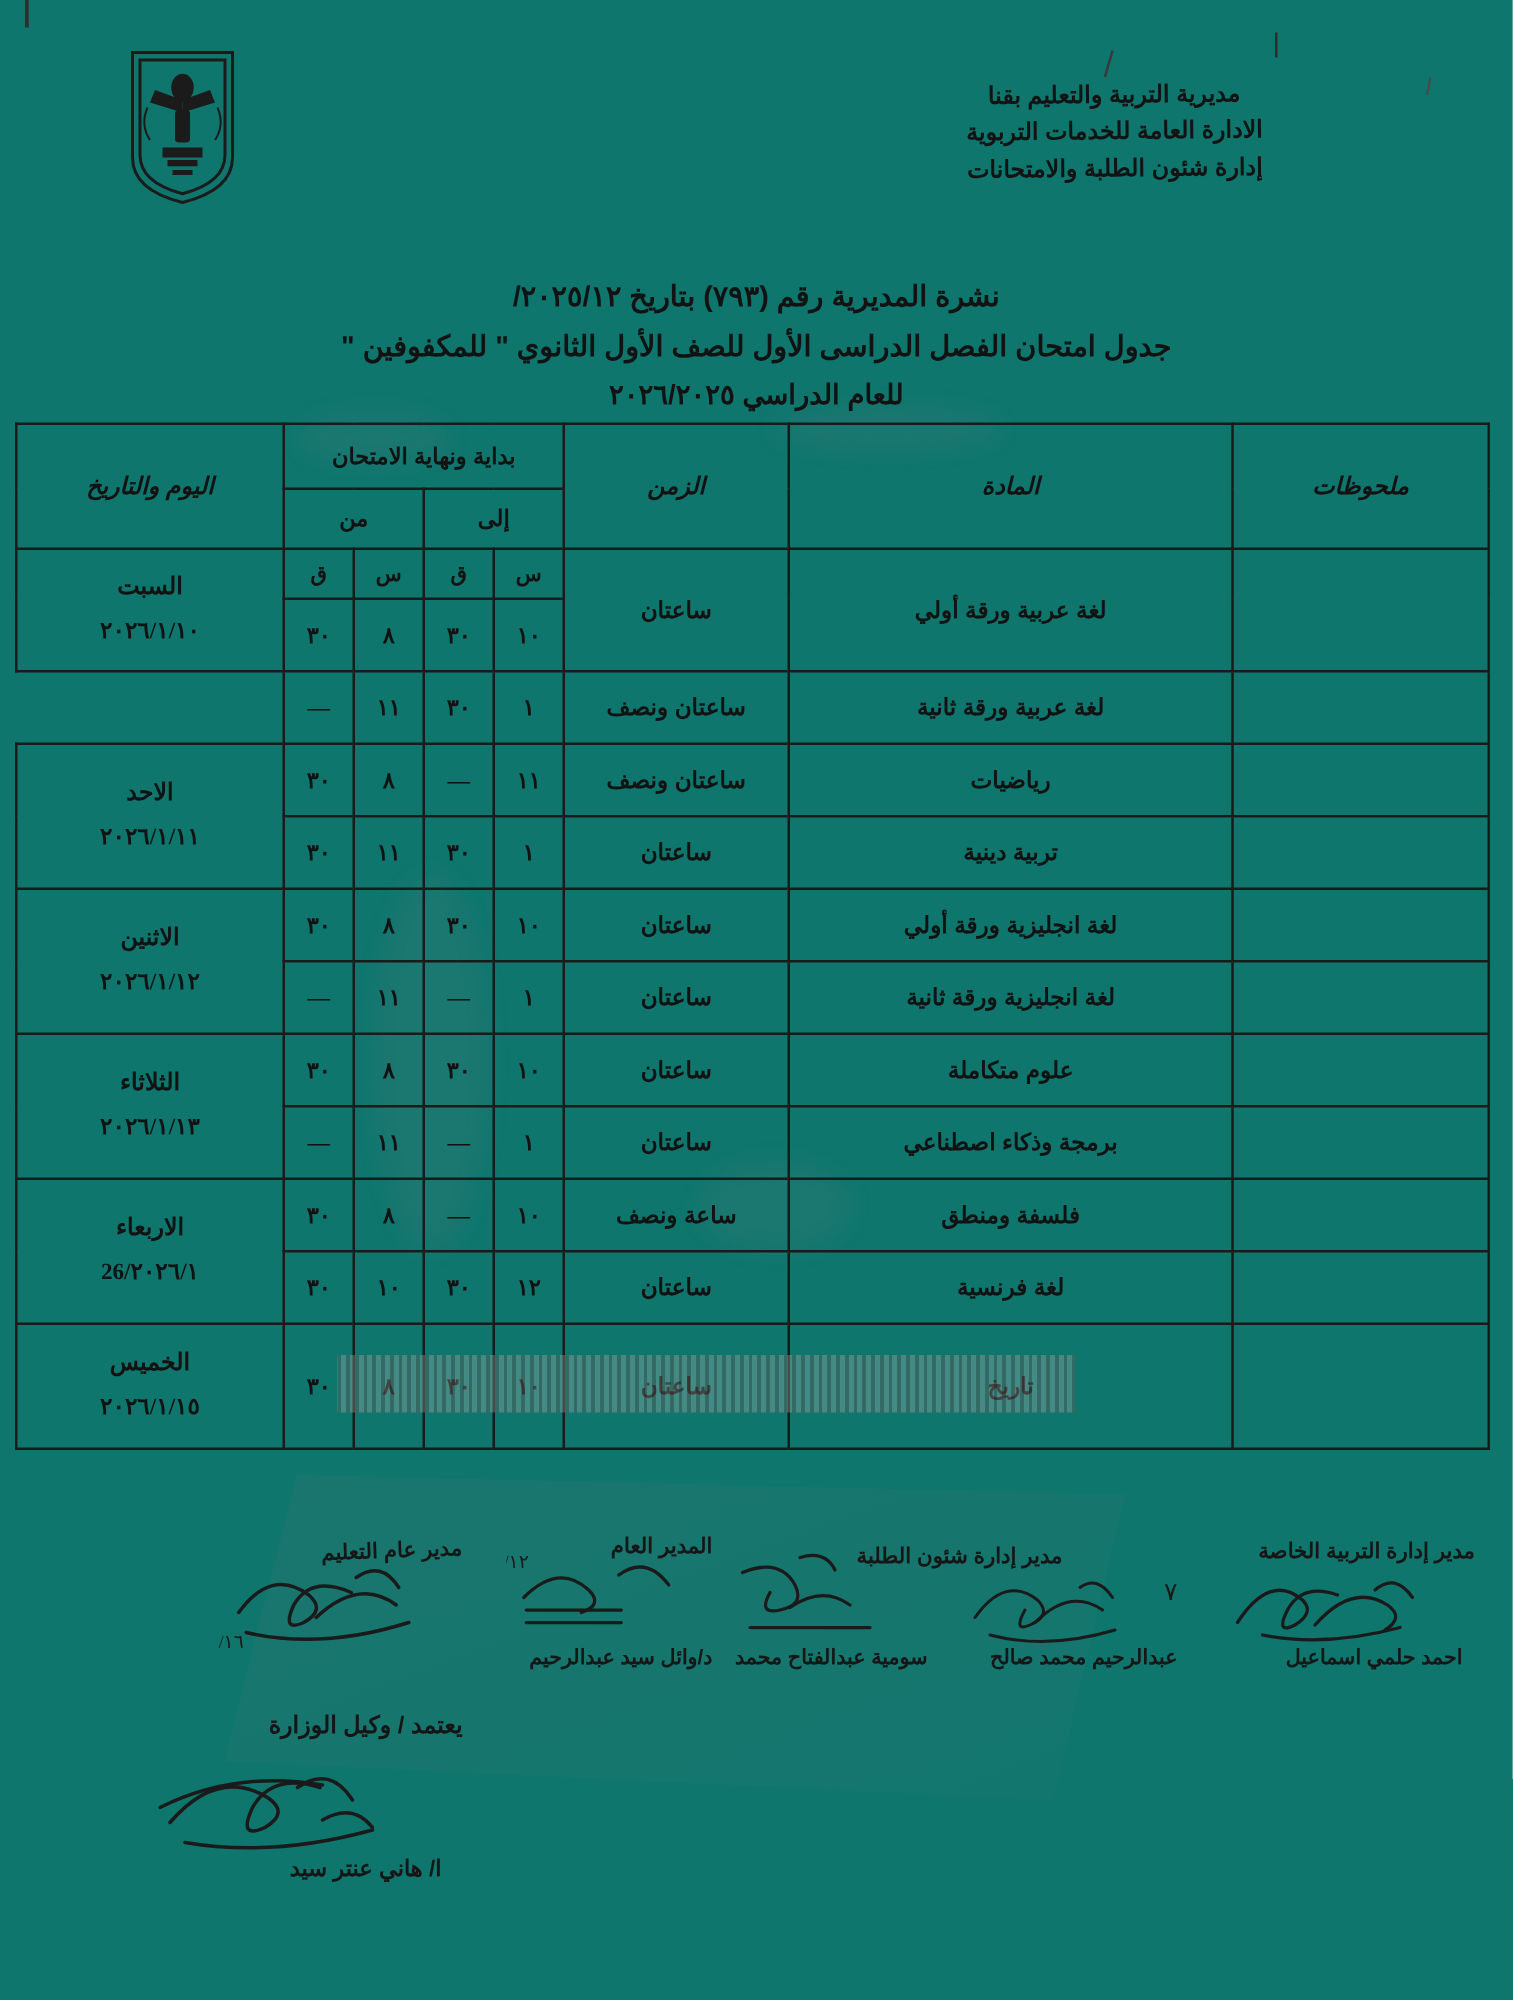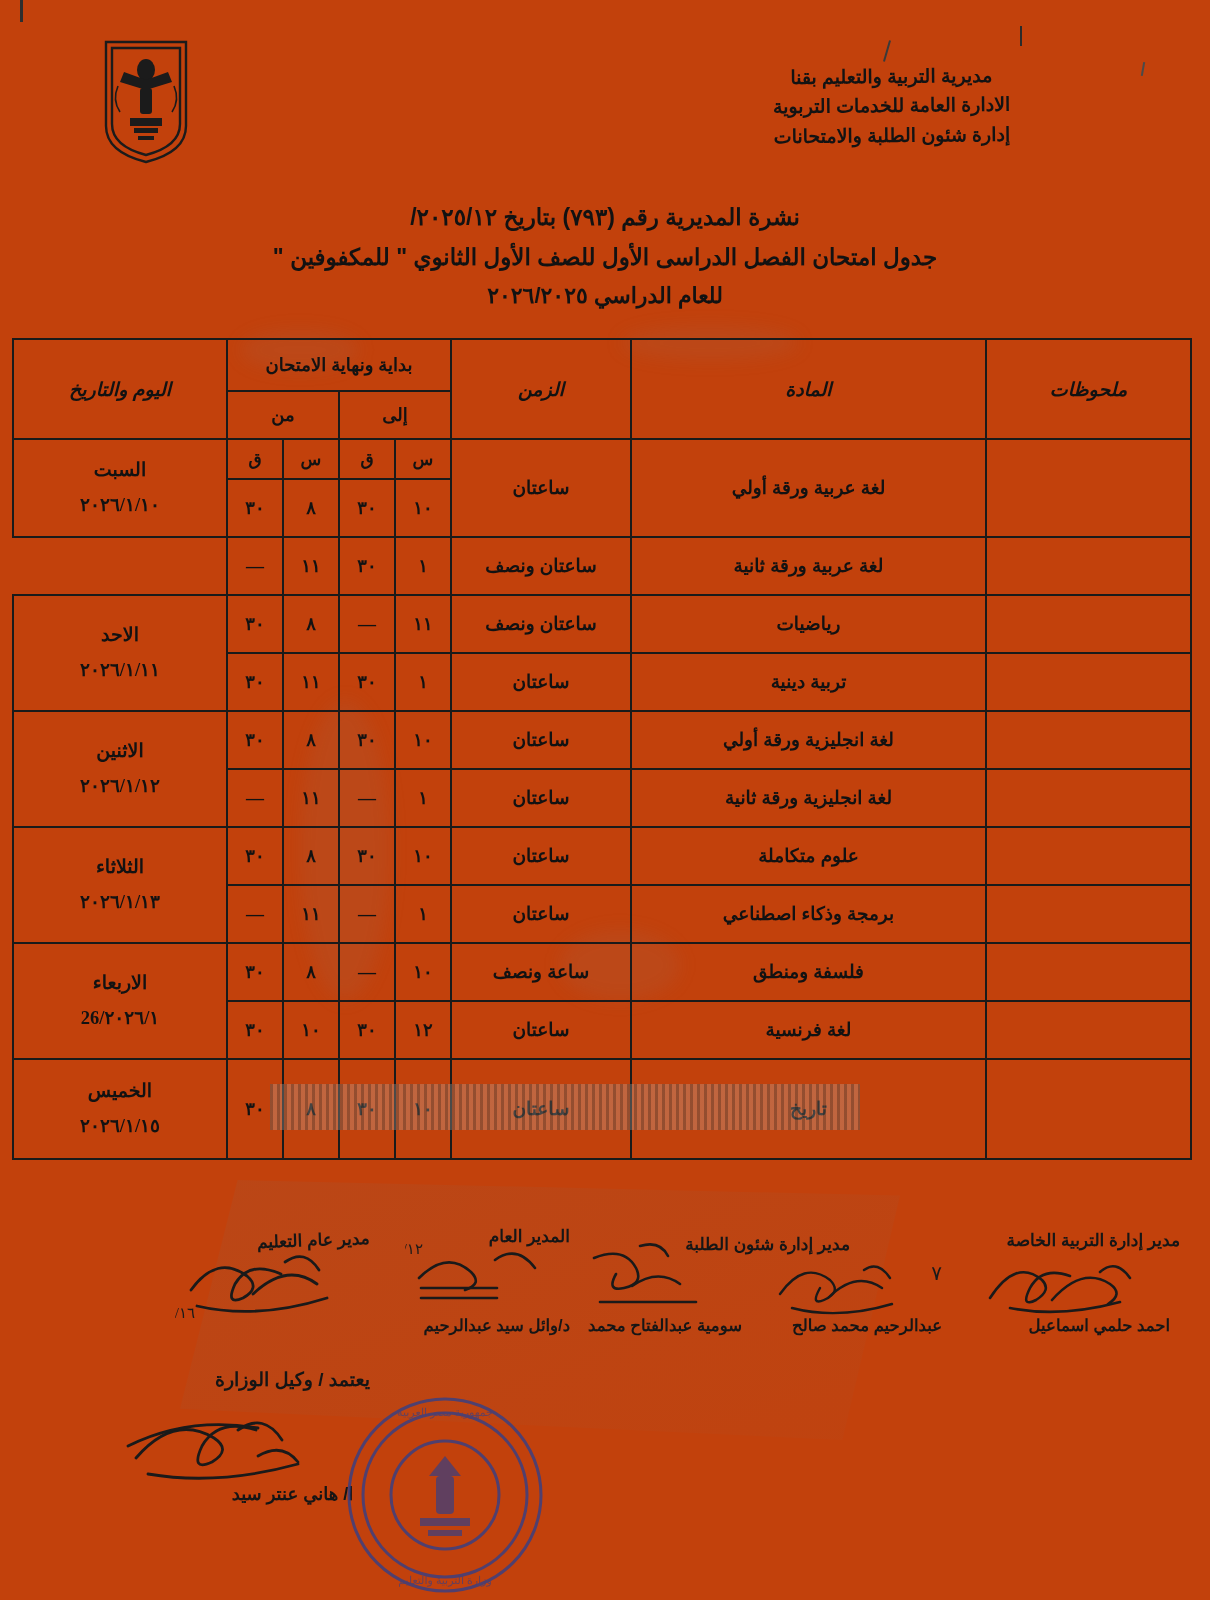--- a/index.html
+++ b/index.html
@@ -12,21 +12,21 @@
     background: #fdfdfb;
     font-family: "Liberation Sans", sans-serif;
     color: #111;
     position: relative;
     overflow: hidden;
   }
   .page {
     position: relative;
     width: 1210px;
     height: 1600px;
-    background: #c2410c;
+    background: #0f766e;
   }
   
   .scan-blotch {
     position: absolute;
     background: rgba(140,140,135,0.10);
     border-radius: 50%;
     filter: blur(9px);
     pointer-events: none;
   }
 
@@ -94,21 +94,21 @@
     top: 200px;
     width: 100%;
     text-align: center;
   }
   .title-line {
     font-weight: bold;
     color: #121212;
     line-height: 1.5;
     white-space: nowrap;
   }
-  .t1 { font-size: 23px; margin-bottom: 5px; }
+  .t1 { font-size: 23px; margin-bottom: 5px; margin-top: 20px; }
   .t2 { font-size: 23px; margin-bottom: 5px; }
   .t3 { font-size: 22px; }
 
   
   .table-wrap {
     position: absolute;
     top: 338px;
     right: 18px;
     width: 1172px;
   }
@@ -581,33 +581,14 @@
       <g fill="none" stroke="#1a1a1a" stroke-width="2.8" stroke-linecap="round">
         <path d="M18 58 q38 -44 78 -20 q18 12 -2 24 q-22 10 -10 -16 q16 -28 54 -16"></path>
         <path d="M10 46 q60 -30 130 -18"></path>
         <path d="M30 74 q70 12 150 -10"></path>
         <path d="M120 30 q26 -18 44 10"></path>
         <path d="M140 56 q24 -14 40 6"></path>
       </g>
     </svg>
   </div>
 
-  <div class="stamp">
-    <svg viewBox="0 0 210 210" xmlns="http://www.w3.org/2000/svg">
-      <g fill="none" stroke="#2a3f8f" stroke-width="3">
-        <circle cx="105" cy="105" r="96"></circle>
-        <circle cx="105" cy="105" r="82"></circle>
-        <circle cx="105" cy="105" r="54"></circle>
-      </g>
-      <g fill="#2a3f8f" opacity="0.85">
-        <path d="M105 66 l16 20 h-32 z"></path>
-        <rect x="96" y="86" width="18" height="38" rx="4"></rect>
-        <path d="M80 128 h50 v8 h-50 z"></path>
-        <path d="M88 140 h34 v6 h-34 z"></path>
-      </g>
-      <g fill="#2a3f8f" opacity="0.8" font-family="Liberation Sans, sans-serif" font-size="11">
-        <text x="105" y="26" text-anchor="middle">جمهورية مصر العربية</text>
-        <text x="105" y="194" text-anchor="middle">وزارة التربية والتعليم</text>
-      </g>
-    </svg>
-  </div>
 
 </div>
 
 </body></html>

